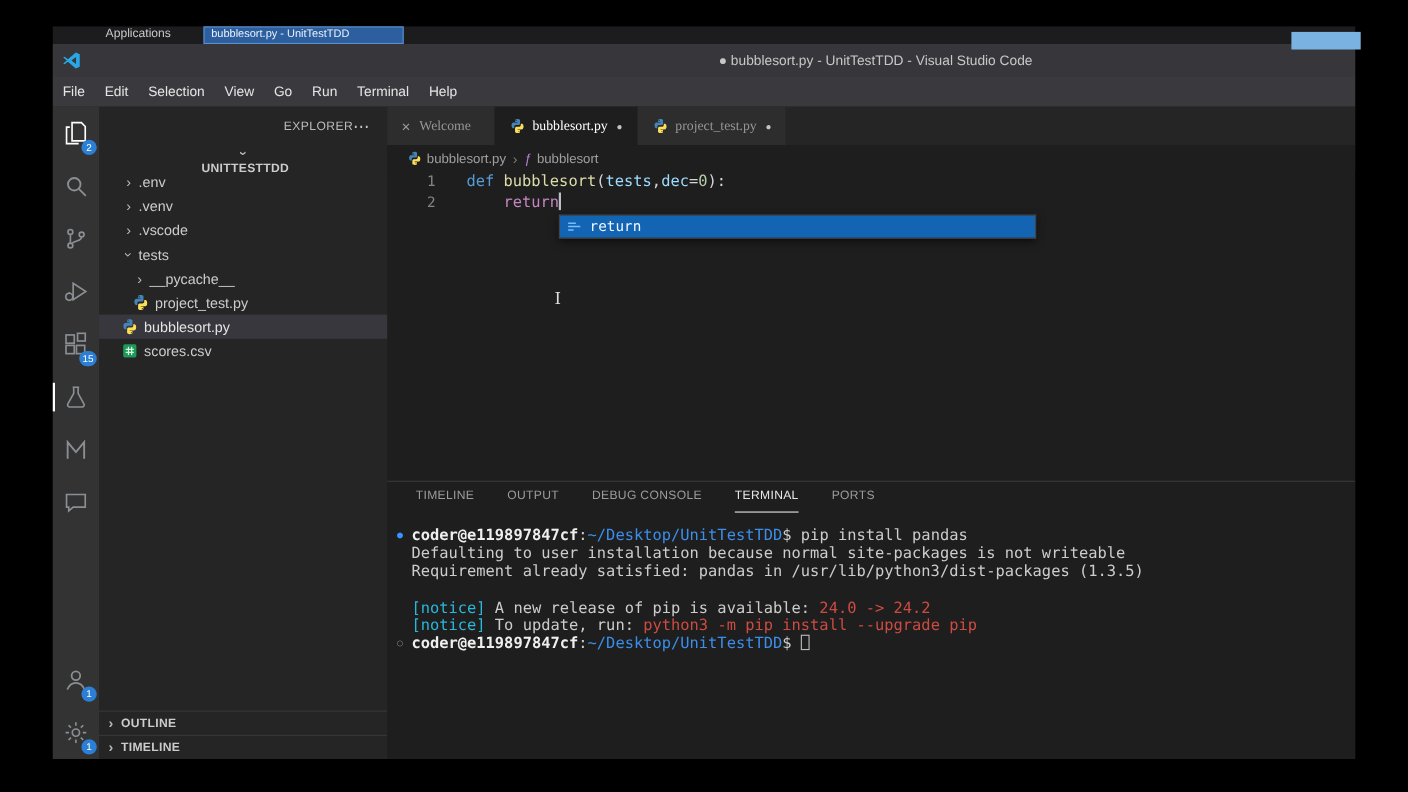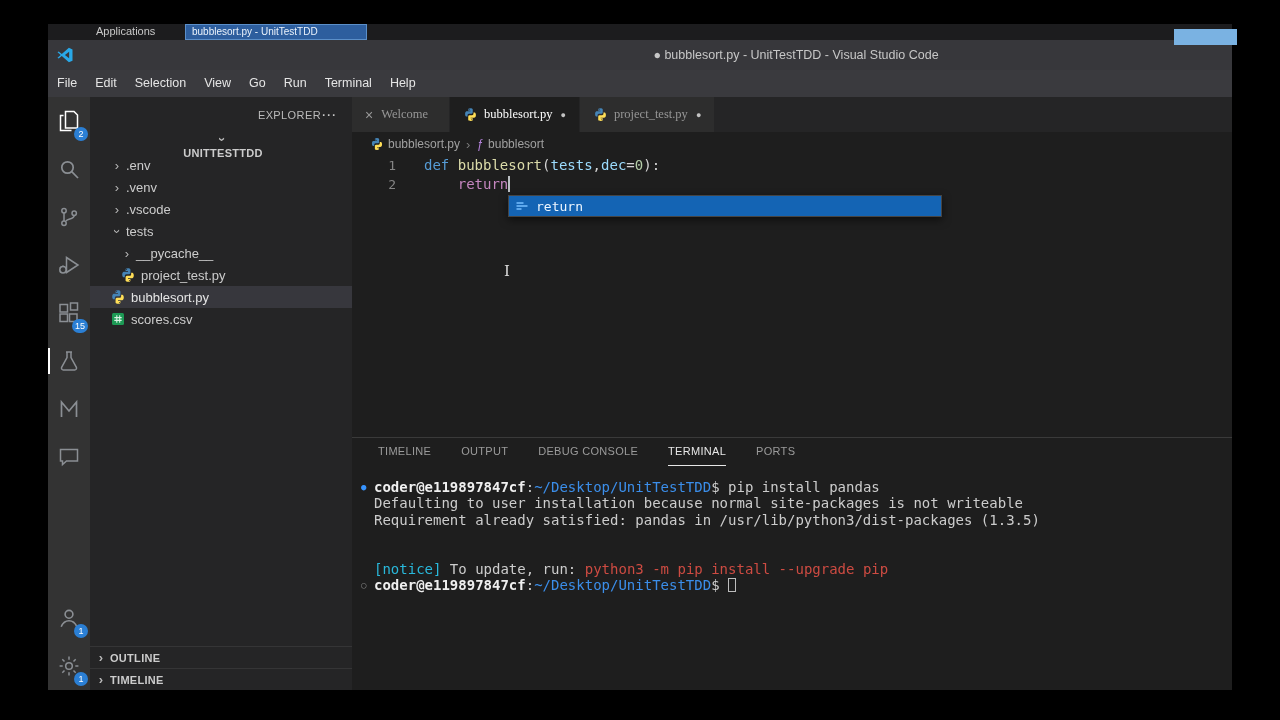--- a/index.html
+++ b/index.html
@@ -394,20 +394,21 @@
             <div class="term-line">
               <span class="term-gutter"></span>
               <span class="term-text"><span class="t-pln">Requirement already satisfied: pandas in /usr/lib/python3/dist-packages (1.3.5)</span></span>
             </div>
             <div class="term-line">
               <span class="term-gutter"></span>
               <span class="term-text">&nbsp;</span>
             </div>
             <div class="term-line">
               <span class="term-gutter"></span>
+              <span class="term-text"><span class="t-notice">[notice]</span><span class="t-pln"> A new release of pip is available: </span><span class="t-red">24.0 -&gt; 24.2</span></span>
             </div>
             <div class="term-line">
               <span class="term-gutter"></span>
               <span class="term-text"><span class="t-notice">[notice]</span><span class="t-pln"> To update, run: </span><span class="t-red">python3 -m pip install --upgrade pip</span></span>
             </div>
             <div class="term-line">
               <span class="term-gutter deco-prompt">○</span>
               <span class="term-text"><span class="t-user">coder@e119897847cf</span><span class="t-pln">:</span><span class="t-path">~/Desktop/UnitTestTDD</span><span class="t-pln">$ </span><span class="term-caret"></span></span>
             </div>
           </div>

